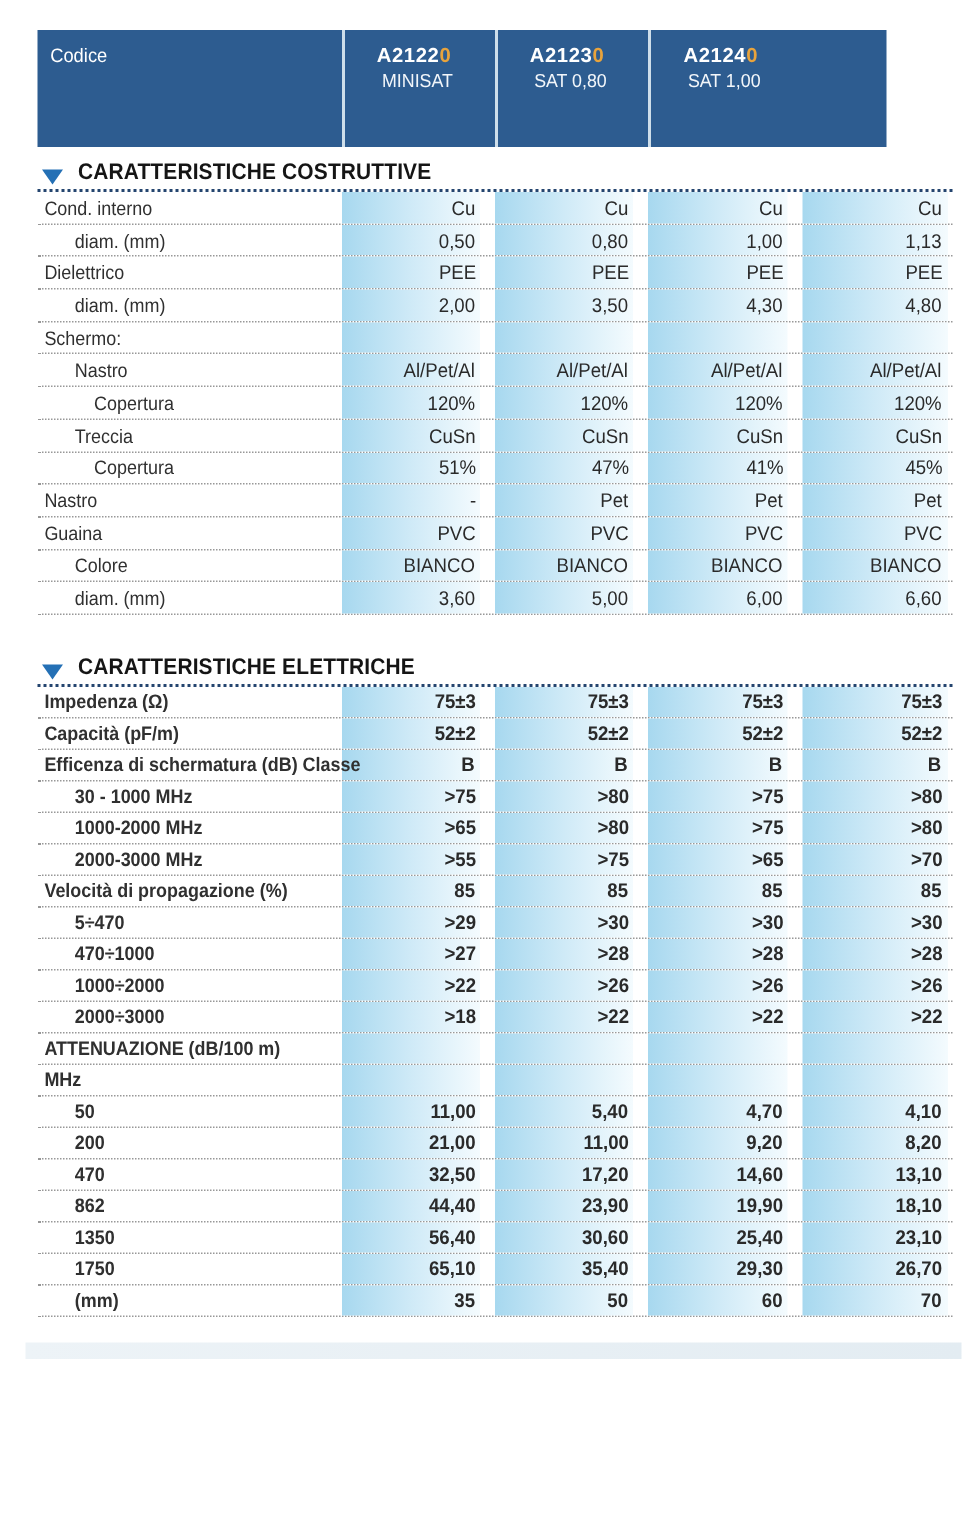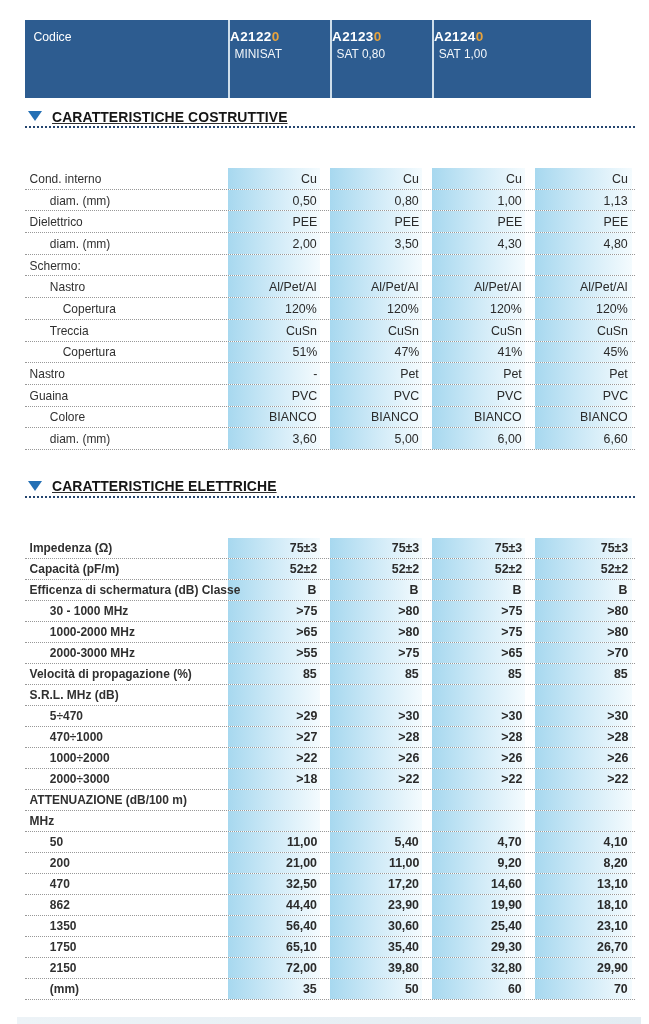--- a/index.html
+++ b/index.html
@@ -25,45 +25,44 @@
   .thead{
     display:grid;grid-template-columns:203px 102px 102px 103px 100px;
     background:var(--header-bg);height:78px;width:566px;
   }
   .thead .hlabel{
     color:#fff;font-size:13px;padding:9px 0 0 9px;
     transform:scaleX(.94);transform-origin:0 0;
   }
   .thead .hcell{
     border-left:2px solid rgba(235,244,250,.85);
-    text-align:left;padding:8px 8px 0 0;line-height:1.35;
+    text-align:center;padding:8px 8px 0 0;line-height:1.35;
   }
   .hcode{font-weight:bold;font-size:13.5px;color:#fff;letter-spacing:.4px;white-space:nowrap;}
   .hcode .sfx{color:var(--code-suffix);}
   .hname{font-size:12.5px;color:#f2f6fa;white-space:nowrap;transform:scaleX(.95);transform-origin:100% 0;}
   
   .sec-title{
-    display:flex;align-items:center;gap:10px;
+    display:flex;align-items:flex-end;gap:10px;
     margin-top:11px;height:19px;width:610px;
     border-bottom:2px dotted var(--section-rule);
     padding-bottom:3px;
-    text-decoration:underline;
   }
   .sec + .sec .sec-title{margin-top:29px;}
   .tri{
     width:0;height:0;flex:0 0 auto;margin-left:3px;
     border-left:7px solid transparent;border-right:7px solid transparent;
     border-top:10px solid var(--triangle);
   }
   .sec-title-text{
     font-weight:bold;font-size:15px;color:#151515;letter-spacing:.1px;
     transform:scaleX(.93);transform-origin:0 50%;white-space:nowrap;
   }
   
-  .rows{width:610px;margin-top:40px;}
+  .rows{width:610px;}
   .row{
     display:grid;grid-template-columns:203px 102px 102px 103px 100px;
     height:21.7px;border-bottom:1px dotted var(--row-rule);
   }
   .sec:nth-child(2) .row{height:21px;font-weight:bold;}
   .lbl{
     align-self:center;font-size:13px;white-space:nowrap;
     transform:scaleX(.92);transform-origin:0 50%;
     padding-left:5px;color:#303030;
   }
@@ -416,35 +415,20 @@
               <span>85</span>
             </div>
             <div class="cell">
               <span>85</span>
             </div>
             <div class="cell">
               <span>85</span>
             </div>
           </div>
           <div class="row">
-            <div class="lbl">S.R.L. MHz (dB)</div>
-            <div class="cell">
-              <span></span>
-            </div>
-            <div class="cell">
-              <span></span>
-            </div>
-            <div class="cell">
-              <span></span>
-            </div>
-            <div class="cell">
-              <span></span>
-            </div>
-          </div>
-          <div class="row">
             <div class="lbl ind1">5÷470</div>
             <div class="cell">
               <span>&gt;29</span>
             </div>
             <div class="cell">
               <span>&gt;30</span>
             </div>
             <div class="cell">
               <span>&gt;30</span>
             </div>
@@ -608,35 +592,20 @@
               <span>65,10</span>
             </div>
             <div class="cell">
               <span>35,40</span>
             </div>
             <div class="cell">
               <span>29,30</span>
             </div>
             <div class="cell">
               <span>26,70</span>
-            </div>
-          </div>
-          <div class="row">
-            <div class="lbl ind1">2150</div>
-            <div class="cell">
-              <span>72,00</span>
-            </div>
-            <div class="cell">
-              <span>39,80</span>
-            </div>
-            <div class="cell">
-              <span>32,80</span>
-            </div>
-            <div class="cell">
-              <span>29,90</span>
             </div>
           </div>
           <div class="row">
             <div class="lbl ind1">(mm)</div>
             <div class="cell">
               <span>35</span>
             </div>
             <div class="cell">
               <span>50</span>
             </div>

